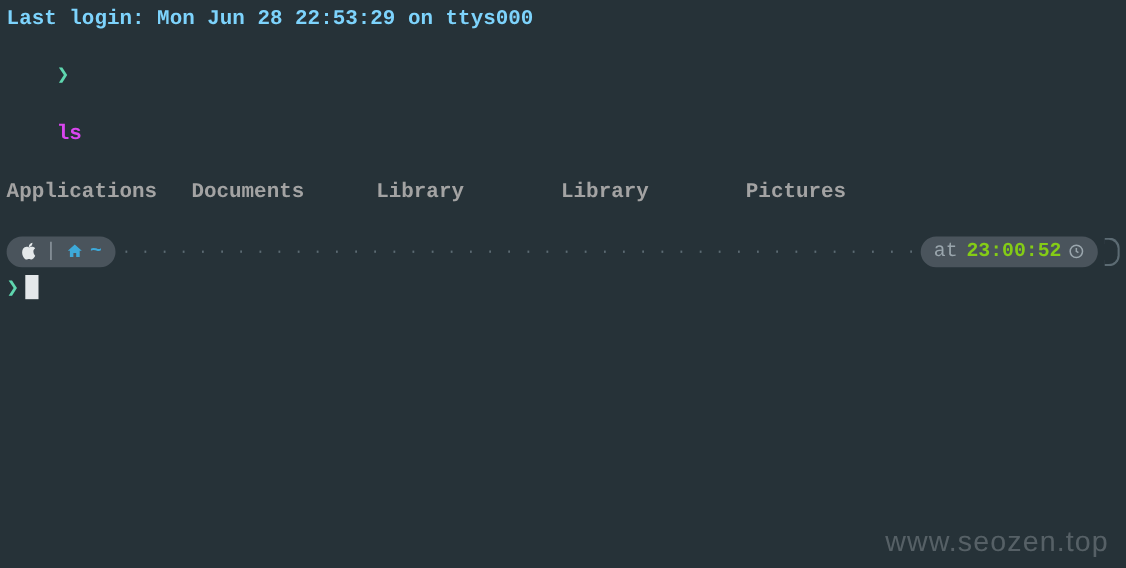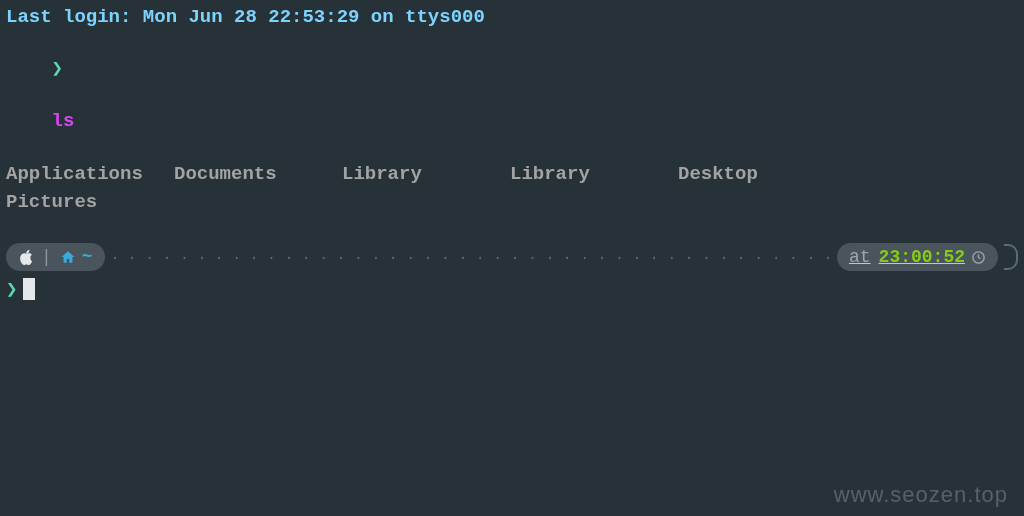--- a/index.html
+++ b/index.html
@@ -53,21 +53,21 @@
     .dots {
       flex: 1;
       overflow: hidden;
       color: #5c6b73;
       letter-spacing: 9px;
       font-weight: normal;
       font-size: 14px;
       padding-top: 2px;
       white-space: nowrap;
     }
-    .pill-right { margin-left: 6px; text-decoration: underline; }
+    .pill-right { margin-left: 6px; }
     .pill-right .at { color: #9aa6ad; margin-right: 8px; font-weight:normal;}
     .pill-right .time { color: #84cc16; margin-right: 6px; }
     .pill-right .clock { color: #9aa6ad; }
     .end-cap {
       width: 14px;
       height: 26px;
       border: 2px solid #5c6b73;
       border-left: none;
       border-radius: 0 10px 10px 0;
       margin-left: 6px;
@@ -80,21 +80,21 @@
       background: #e4e8ea;
       margin-left: 6px;
       vertical-align: middle;
     }
     .watermark {
       position: absolute;
       right: 16px;
       bottom: 8px;
       color: rgba(200,205,210,0.30);
       font-family: Arial, sans-serif;
-      font-size: 22px;
+      font-size: 26px;
       font-weight: normal;
       letter-spacing: 1px;
     }
     svg { display:inline-block; vertical-align: middle; }
   </style>
 </head>
 <body>
 
 <div class="terminal">
 
@@ -104,21 +104,20 @@
     <span class="prompt-sym">❯</span>
     <span> </span>
     <span class="cmd-text">ls</span>
   </div>
 
   <div class="ls-output">
     <span class="ls-item">Applications</span>
     <span class="ls-item">Documents</span>
     <span class="ls-item">Library</span>
     <span class="ls-item">Library</span>
-    <span class="ls-item">Desktop</span>
     <span class="ls-item">Pictures</span>
   </div>
 
   <div class="status-row">
     <span class="pill pill-left">
       <span class="apple">
         <svg width="15" height="17" viewBox="0 0 100 120" fill="currentColor">
           <path d="M72 24c4-5 7-12 6-19-6 1-13 4-17 9-4 4-7 11-6 18 7 0 13-4 17-8zM96 88c-2 5-4 8-7 12-4 6-10 13-17 13-6 0-8-4-16-4s-10 4-16 4c-7 0-12-6-17-12C11 85 8 60 18 44c5-9 14-14 23-14 7 0 13 4 17 4 4 0 11-5 19-4 3 0 13 1 19 10-17 10-14 34 0 48z"></path>
         </svg>
       </span>

